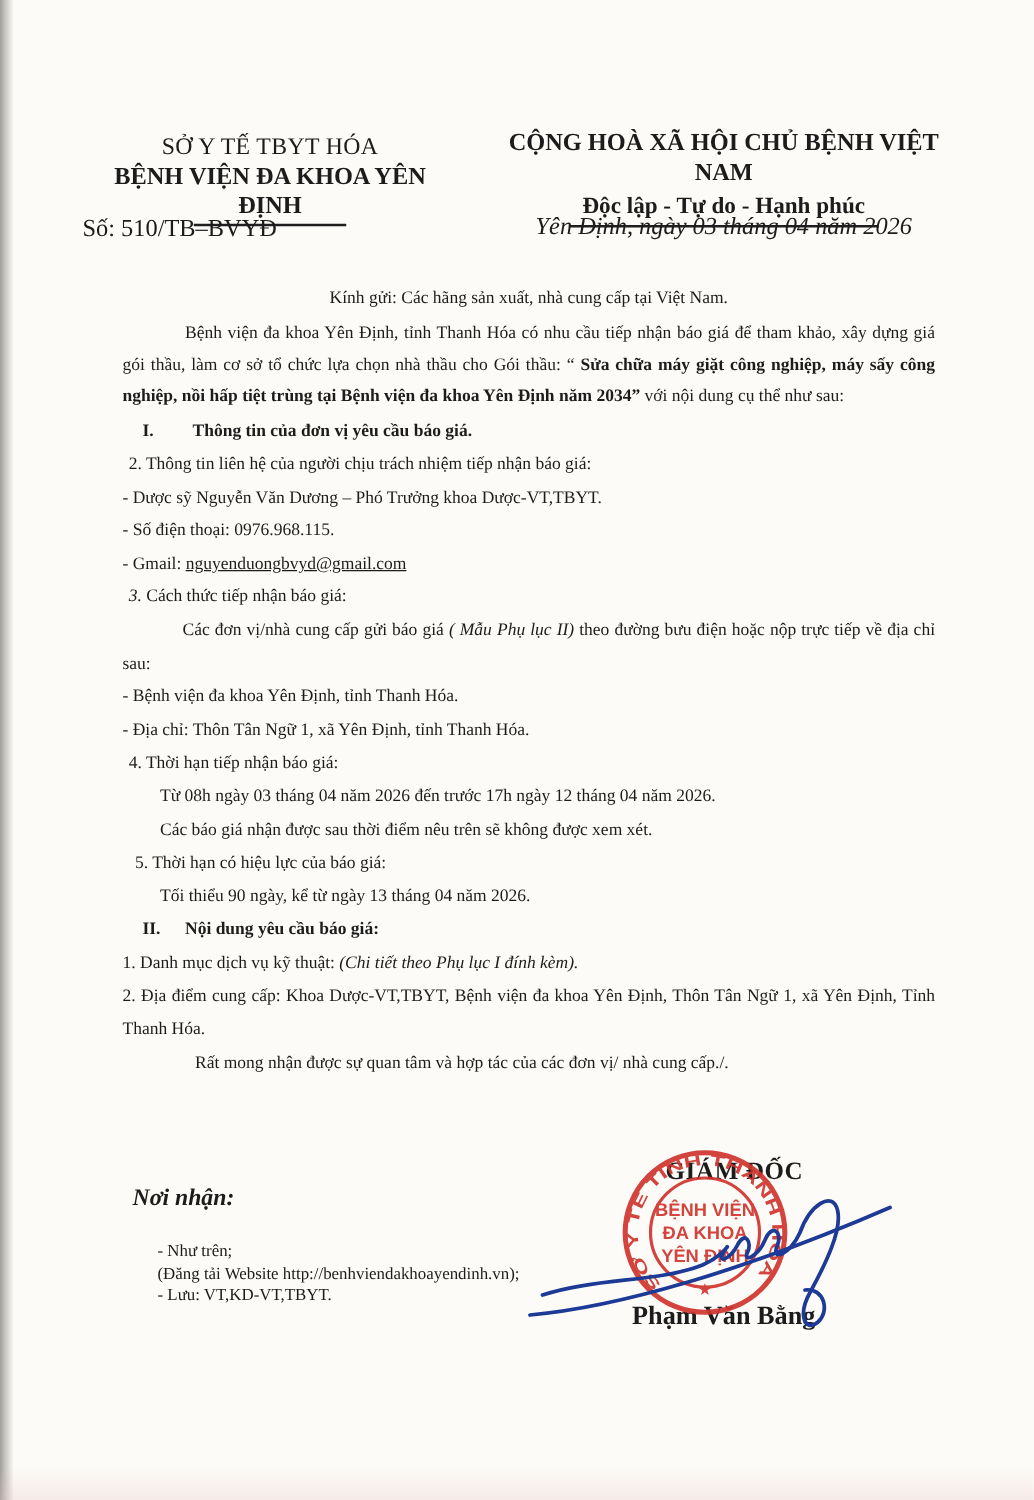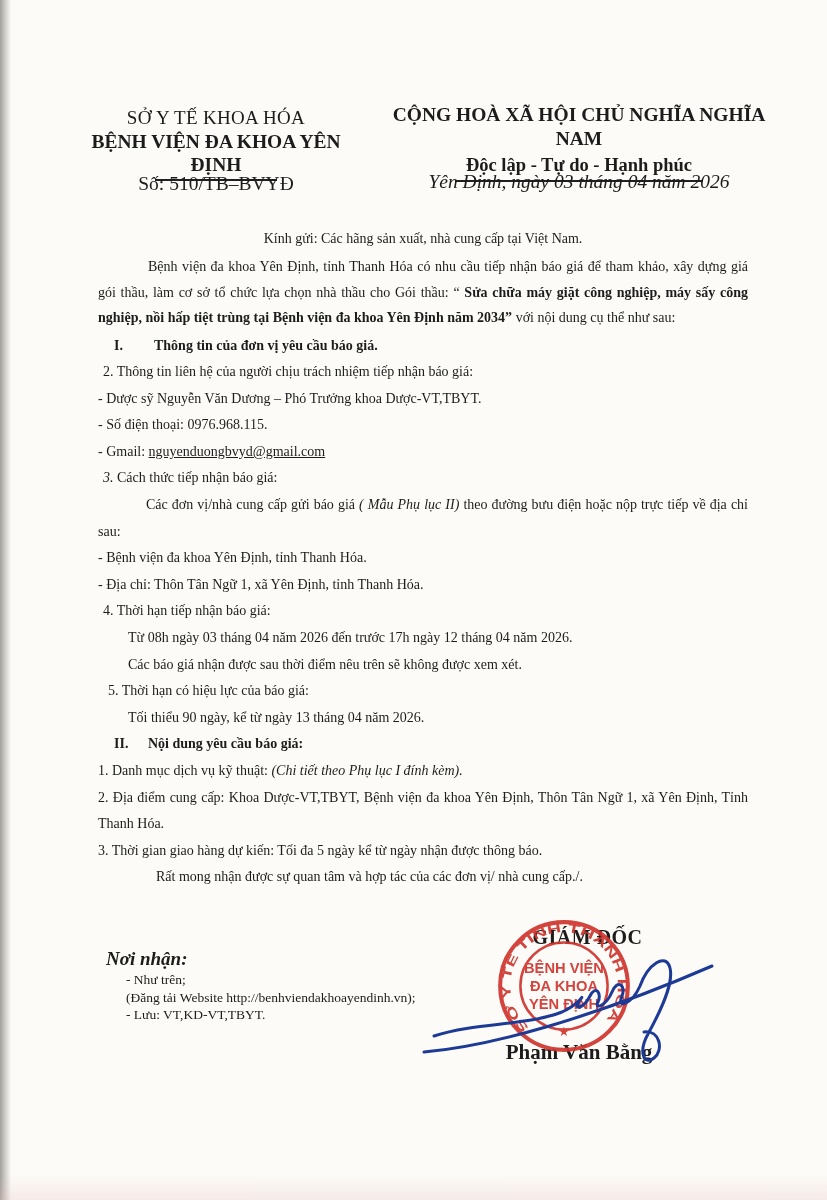--- a/index.html
+++ b/index.html
@@ -18,21 +18,21 @@
   
   .h-left{position:absolute;left:66px;top:106px;width:300px;text-align:center;line-height:23px;}
   .h-left .l1{font-size:19px;letter-spacing:.3px;}
   .h-left .l2{font-size:19.5px;font-weight:bold;margin-top:1px;}
   .rule{border-bottom:2px solid #1f1f1f;height:0;margin:3px auto 0;}
   .rule-left{width:122px;}
   .h-right{position:absolute;left:388px;top:103px;width:382px;text-align:center;line-height:24px;}
   .h-right .l1{font-size:19.5px;font-weight:bold;}
   .h-right .l2{font-size:18.5px;font-weight:bold;margin-top:2px;}
   .rule-right{width:248px;}
-  .doc-number{position:absolute;left:66px;top:173px;width:300px;text-align:center;font-size:19.5px;}
+  .doc-number{position:absolute;left:66px;top:173px;width:300px;font-size:19.5px;}
   .place-date{position:absolute;left:388px;top:171px;width:382px;text-align:center;
     font-size:19.5px;font-weight:normal;font-style:italic;}
 
   
   .body-flow{position:absolute;left:98px;top:226px;width:650px;font-size:14px;}
   .salute{text-align:center;line-height:26px;}
   p.para{margin:2px 0 2px 0;text-align:justify;line-height:25.5px;}
   .indent50{text-indent:50px;}
   .indent48{text-indent:48px;}
   .ln{line-height:26.6px;text-align:justify;}
@@ -41,42 +41,42 @@
   .num-item{padding-left:5px;}
   .sub{padding-left:30px;}
   .item5{padding-left:10px;}
   .closing{text-indent:58px;}
   .u{text-decoration:underline;}
   .it{font-style:italic;}
   b,.bold{font-weight:bold;}
 
   
   .recipients{position:absolute;left:106px;top:948px;}
-  .recipients .title{font-size:19px;font-weight:bold;font-style:italic;margin-bottom:1px;}
+  .recipients .title{font-size:19px;font-weight:bold;font-style:italic;margin-bottom:22px;}
   .recipients .small{font-size:13.5px;line-height:17.5px;margin-left:20px;}
   .sign-title{position:absolute;left:505px;top:926px;width:165px;text-align:center;
     font-size:20px;font-weight:bold;letter-spacing:.5px;z-index:1;}
   .sign-name{position:absolute;left:476px;top:1040px;width:206px;text-align:center;
     font-size:21px;font-weight:bold;z-index:1;}
   .stamp{position:absolute;left:490px;top:912px;width:148px;height:148px;z-index:2;opacity:.92;}
   .signature{position:absolute;left:422px;top:934px;width:298px;height:142px;z-index:3;}
 </style>
 </head>
 <body>
 
 <div class="scan-edge-left"></div>
 <div class="scan-edge-bottom"></div>
 
 <div class="h-left">
-  <div class="l1">SỞ Y TẾ KHOA HÓA</div>
+  <div class="l1">SỞ Y TẾ TBYT HÓA</div>
   <div class="l2">BỆNH VIỆN ĐA KHOA YÊN ĐỊNH</div>
   <div class="rule rule-left"></div>
 </div>
 <div class="h-right">
-  <div class="l1">CỘNG HOÀ XÃ HỘI CHỦ NGHĨA NGHĨA NAM</div>
+  <div class="l1">CỘNG HOÀ XÃ HỘI CHỦ BỆNH VIỆT NAM</div>
   <div class="l2">Độc lập - Tự do - Hạnh phúc</div>
   <div class="rule rule-right"></div>
 </div>
 <div class="doc-number">Số: 510/TB–BVYĐ</div>
 <div class="place-date">Yên Định, ngày 03 tháng 04 năm 2026</div>
 
 <div class="body-flow">
   <div class="salute">Kính gửi: Các hãng sản xuất, nhà cung cấp tại Việt Nam.</div>
 
   <p class="para indent50"><span>Bệnh viện đa khoa Yên Định, tỉnh Thanh Hóa có nhu cầu tiếp nhận báo giá để tham khảo, xây dựng giá gói thầu, làm cơ sở tổ chức lựa chọn nhà thầu cho Gói thầu: “ </span><b>Sửa chữa máy giặt công nghiệp, máy sấy công nghiệp, nồi hấp tiệt trùng tại Bệnh viện đa khoa Yên Định năm 2034”</b><span> với nội dung cụ thể như sau:</span></p>
@@ -99,21 +99,20 @@
   <div class="ln sub">Các báo giá nhận được sau thời điểm nêu trên sẽ không được xem xét.</div>
   <div class="ln item5">5. Thời hạn có hiệu lực của báo giá:</div>
   <div class="ln sub">Tối thiểu 90 ngày, kể từ ngày 13 tháng 04 năm 2026.</div>
 
   <div class="sect"><span class="num" style="min-width:34px;">II.</span><span>Nội dung yêu cầu báo giá:</span></div>
 
   <div class="ln"><span>1. Danh mục dịch vụ kỹ thuật: </span><span class="it">(Chi tiết theo Phụ lục I đính kèm).</span></div>
 
   <p class="para" style="margin:0;line-height:26.6px;">2. Địa điểm cung cấp: Khoa Dược-VT,TBYT, Bệnh viện đa khoa Yên Định, Thôn Tân Ngữ 1, xã Yên Định, Tỉnh Thanh Hóa.</p>
 
-  <div class="ln">3. Thời gian giao hàng dự kiến: Tối đa 5 ngày kể từ ngày nhận được thông báo.</div>
   <div class="ln closing">Rất mong nhận được sự quan tâm và hợp tác của các đơn vị/ nhà cung cấp./.</div>
 </div>
 
 <div class="recipients">
   <div class="title">Nơi nhận:</div>
   <div class="small">- Như trên;</div>
   <div class="small">(Đăng tải Website http://benhviendakhoayendinh.vn);</div>
   <div class="small">- Lưu: VT,KD-VT,TBYT.</div>
 </div>
 

